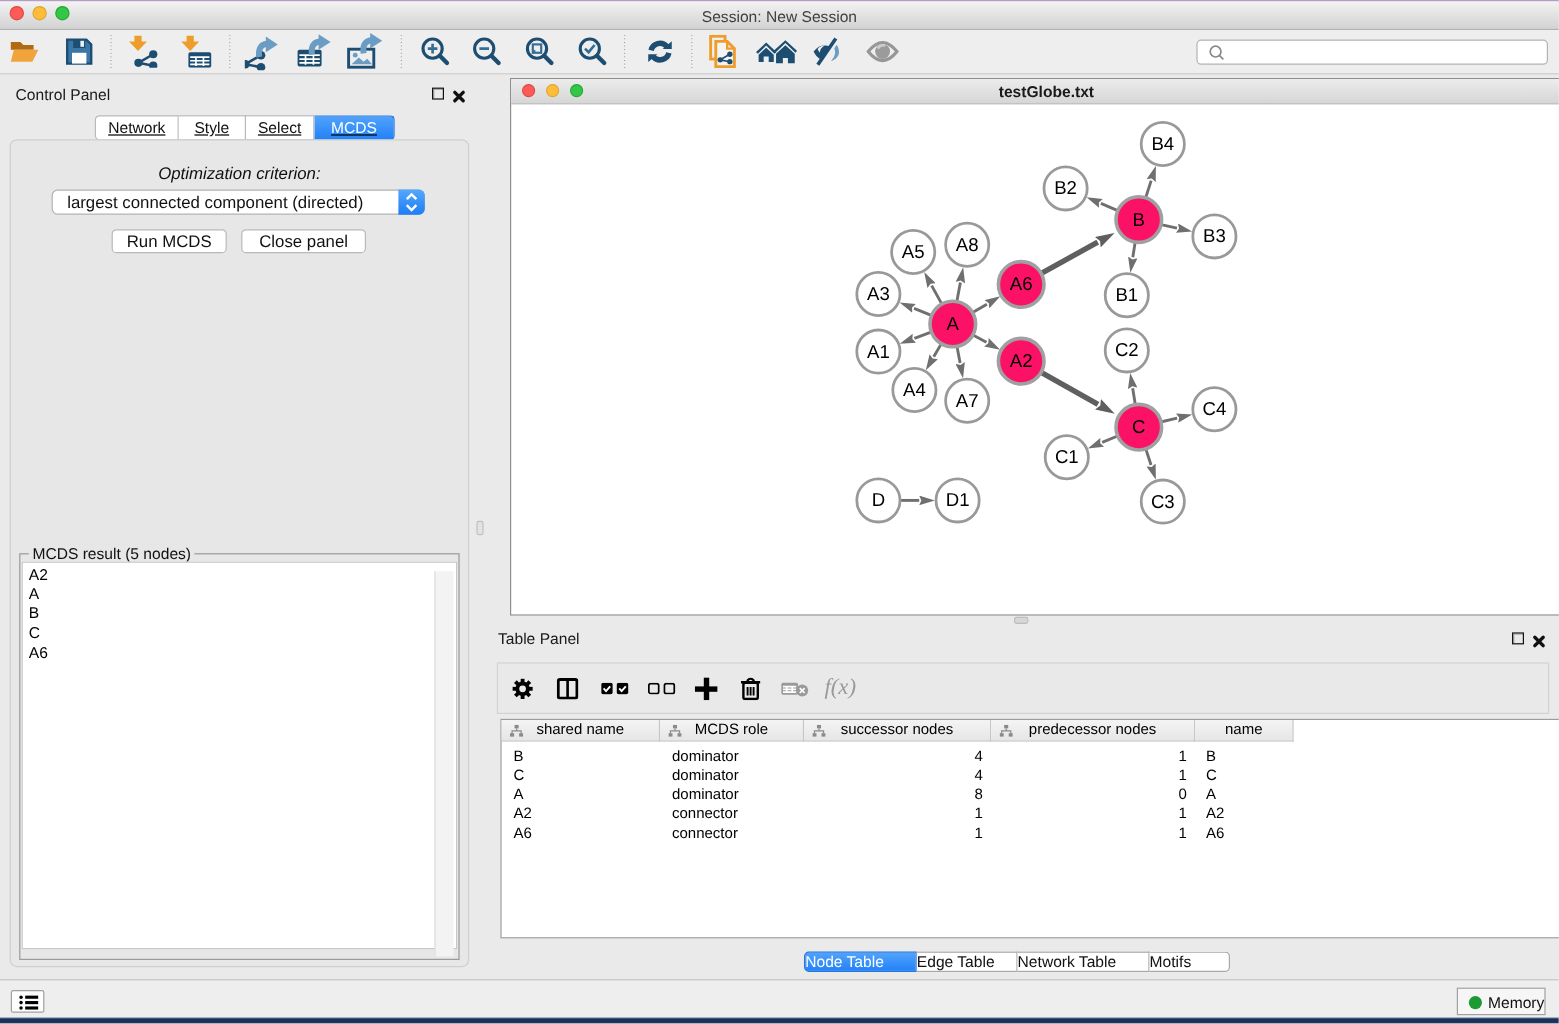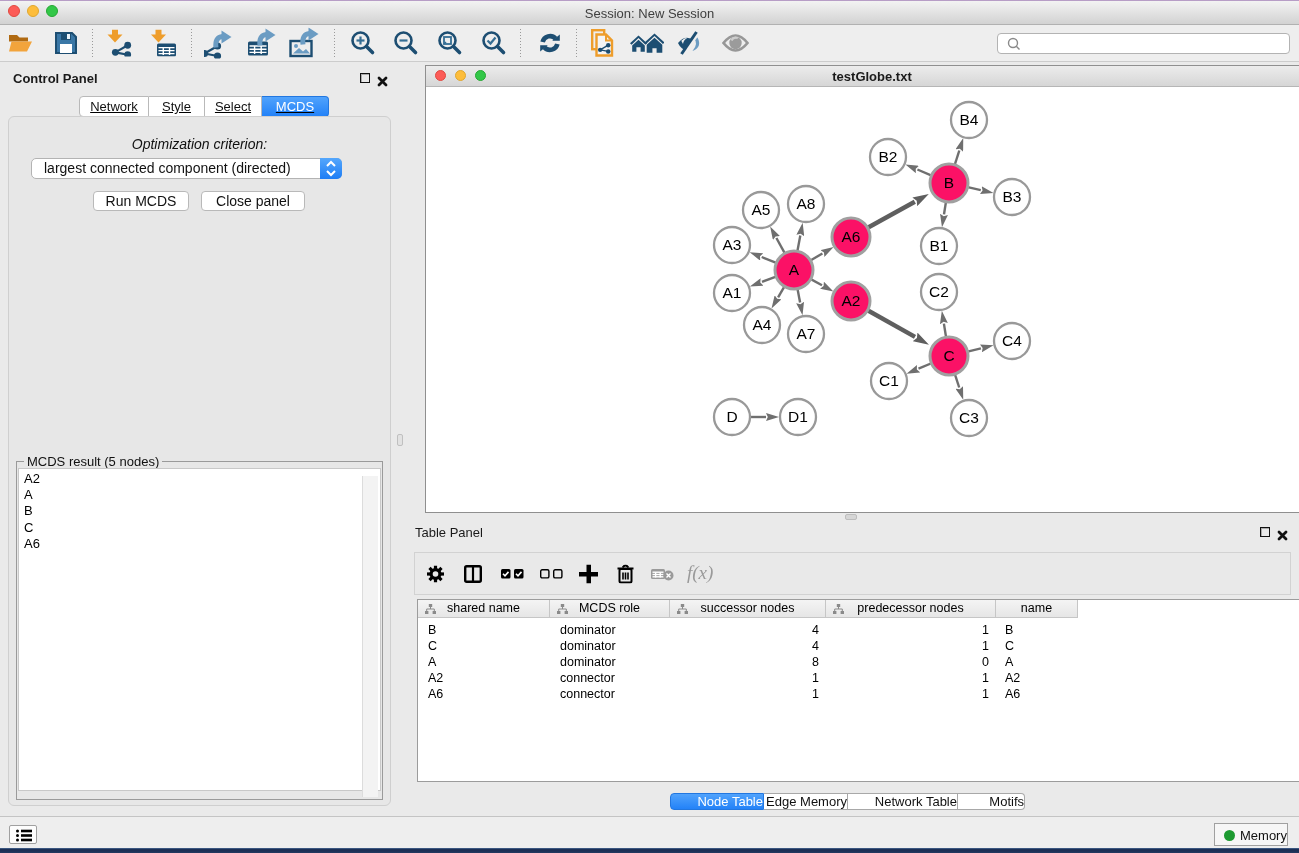--- a/index.html
+++ b/index.html
@@ -15,33 +15,33 @@
 #titlebar .ttl { position:absolute; width:100%; text-align:center; top:5px; font-size:13px; color:#404040; }
 #toolbar { position:absolute; left:0; top:25px; width:1299px; height:37px; background:#eeeeee;
   border-bottom:1px solid #cccccc; }
 #toolbar svg { position:absolute; top:50%; transform:translateY(-50%); }
 .tsep { position:absolute; top:4px; height:29px; width:1px;
   background-image:linear-gradient(#9a9a9a 33%, rgba(0,0,0,0) 0%);
   background-size:1px 3px; }
 #searchbox { position:absolute; left:997px; top:33px; width:293px; height:21px; background:#fff;
   border:1px solid #b3b3b3; border-radius:4px; }
 
-#cp-title { position:absolute; left:13px; top:71px; font-size:13px; color:#1a1a1a;font-weight:bold; }
+#cp-title { position:absolute; left:13px; top:71px; font-size:13px; color:#1a1a1a; }
 .wbtn-sq { position:absolute; width:10px; height:10px; border:1.8px solid #111; box-shadow:1px 1px 0 #aaa inset; }
 .wbtn-x { position:absolute; width:11px; height:11px; }
 #cp-tabs { position:absolute; left:79px; top:96px; height:21px; display:flex;text-decoration:underline; }
 #cp-tabs .tab { height:21px; background:#fff; border:1px solid #b9b9b9; border-left:none;
   font-size:13px; color:#111; text-align:center; line-height:19px; }
 #cp-tabs .tab:first-child { border-left:1px solid #b9b9b9; border-radius:4px 0 0 4px; }
 #cp-tabs .tab.sel { background:linear-gradient(#51a3fc,#2382f8); color:#fff; border-color:#2277e0;
   border-radius:0 4px 4px 0; }
 #cp-panel { position:absolute; left:8px; top:116px; width:383px; height:690px; background:#e7e7e7;
   border:1px solid #cfcfcf; border-radius:6px; }
 #opt-label { position:absolute; left:0; top:136px; width:399px; text-align:center; font-size:14px; color:#111;font-style:italic; }
-#dropdown { position:absolute; left:31px; top:158px; width:311px; height:21px; background:#fff;
+#dropdown { position:absolute; left:43px; top:158px; width:311px; height:21px; background:#fff;
   border:1px solid #b3b3b3; border-radius:5px; font-size:14px; color:#111; line-height:19px;
   padding-left:12px; }
 #dd-step { position:absolute; right:-1px; top:-1px; width:22px; height:21px; border-radius:0 5px 5px 0;
   background:linear-gradient(#55a7fc,#1d7df5); }
 #dd-step svg { position:absolute; left:5px; top:2px; }
 .btn { position:absolute; height:20px; background:#fff; border:1px solid #b9b9b9; border-radius:4px;
   font-size:14px; color:#111; text-align:center; line-height:18px; }
 #fieldset { position:absolute; left:16px; top:461px; width:367px; height:339px; border:1px solid #9a9a9a; }
 #fs-legend { position:absolute; left:7px; top:-8px; background:#e7e7e7; padding:0 3px; font-size:13px; color:#111; }
 #mcds-list { position:absolute; left:1px; top:6px; width:363px; height:323px; background:#fff;
@@ -79,21 +79,21 @@
 #tp-toolbar svg { position:absolute; top:50%; transform:translateY(-50%); }
 #tbl { position:absolute; left:417px; top:599px; width:1028px; height:183px; background:#fff;
   border:1px solid #9c9c9c; font-size:12.5px; color:#000; }
 #tbl .hdr { position:absolute; top:0; height:18px; background:linear-gradient(#f4f4f4,#e6e6e6);
   border-right:1px solid #c6c6c6; border-bottom:1px solid #c6c6c6; text-align:center; line-height:17px; }
 #tbl .cell { position:absolute; height:16px; line-height:16px; }
 #tbl .num { text-align:right; }
 .hicon { position:absolute; left:7px; top:4px; }
 #tp-tabs { position:absolute; left:670px; top:793px; height:17px; display:flex; }
 #tp-tabs .tab { height:17px; background:#fff; border:1px solid #a8a8a8; border-left:none;
-  font-size:13px; color:#111; text-align:right; line-height:15px; }
+  font-size:13px; color:#111; text-align:left; line-height:15px; }
 #tp-tabs .tab:first-child { border-left:1px solid #a8a8a8; border-radius:4px 0 0 4px;
   background:linear-gradient(#51a3fc,#2382f8); color:#fff; border-color:#2277e0; }
 #tp-tabs .tab:last-child { border-radius:0 4px 4px 0; }
 </style>
 </head>
 <body>
 <div id="top-purple"></div>
 <div id="titlebar">
   <div class="tl t1"></div>
     <div class="tl t2"></div>
@@ -475,16 +475,16 @@
 <div class="cell num" style="left:408px;top:70px;width:163px;">1</div>
 <div class="cell" style="left:587px;top:70px;width:70px;">A2</div>
 <div class="cell" style="left:10px;top:86px;width:120px;">A6</div>
 <div class="cell" style="left:142px;top:86px;width:108px;">connector</div>
 <div class="cell num" style="left:252px;top:86px;width:149px;">1</div>
 <div class="cell num" style="left:408px;top:86px;width:163px;">1</div>
 <div class="cell" style="left:587px;top:86px;width:70px;">A6</div>
   </div>
 <div id="tp-tabs">
   <div class="tab" style="width:94px;">Node Table</div>
-  <div class="tab" style="width:84px;">Edge Memory</div>
+  <div class="tab" style="width:84px;">Edge Table</div>
   <div class="tab" style="width:110px;">Network Table</div>
   <div class="tab" style="width:67px;">Motifs</div>
 </div>
 
 </body></html>

